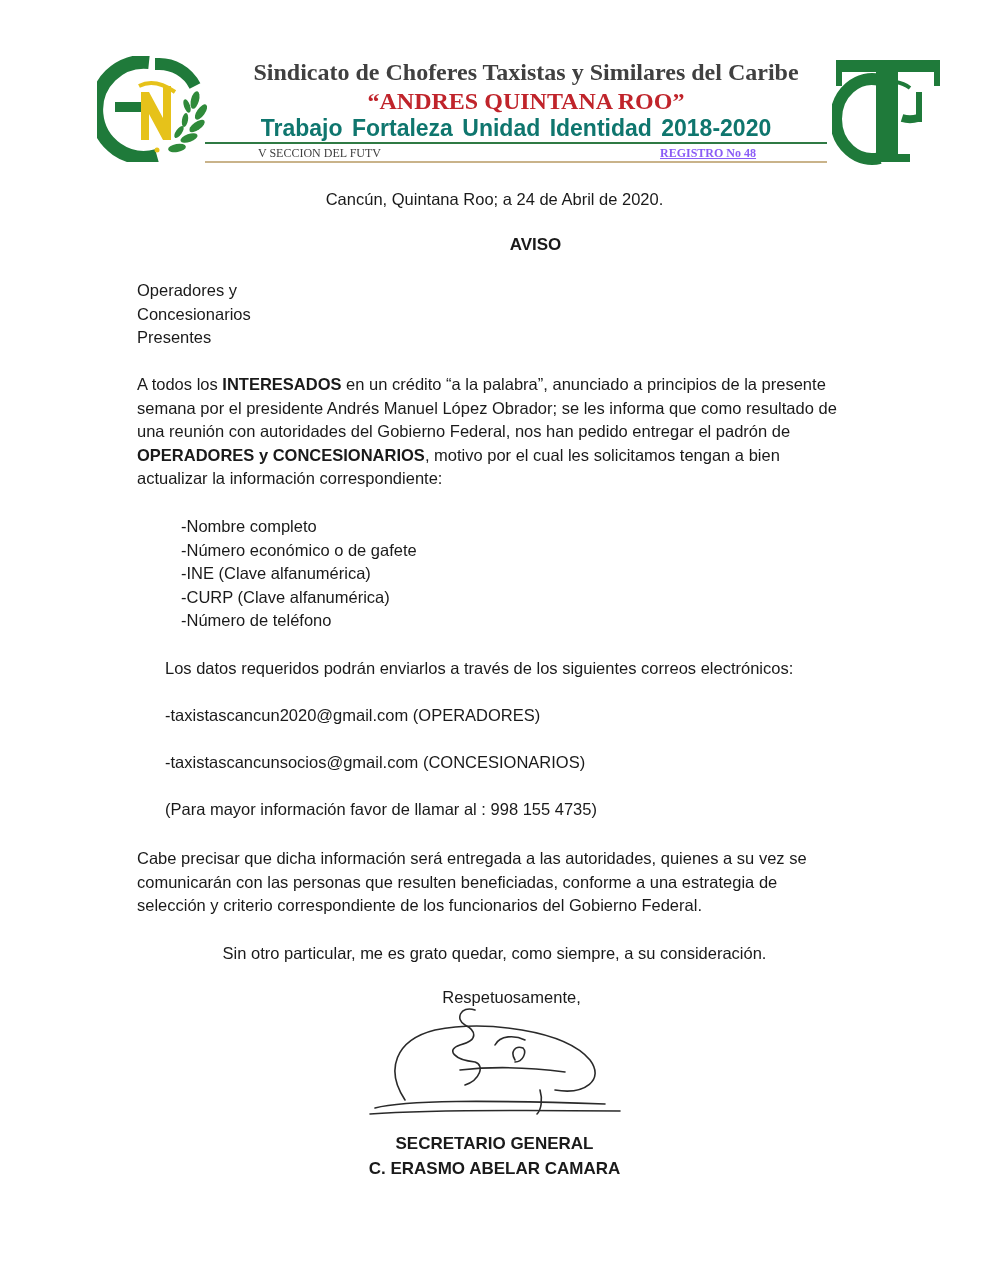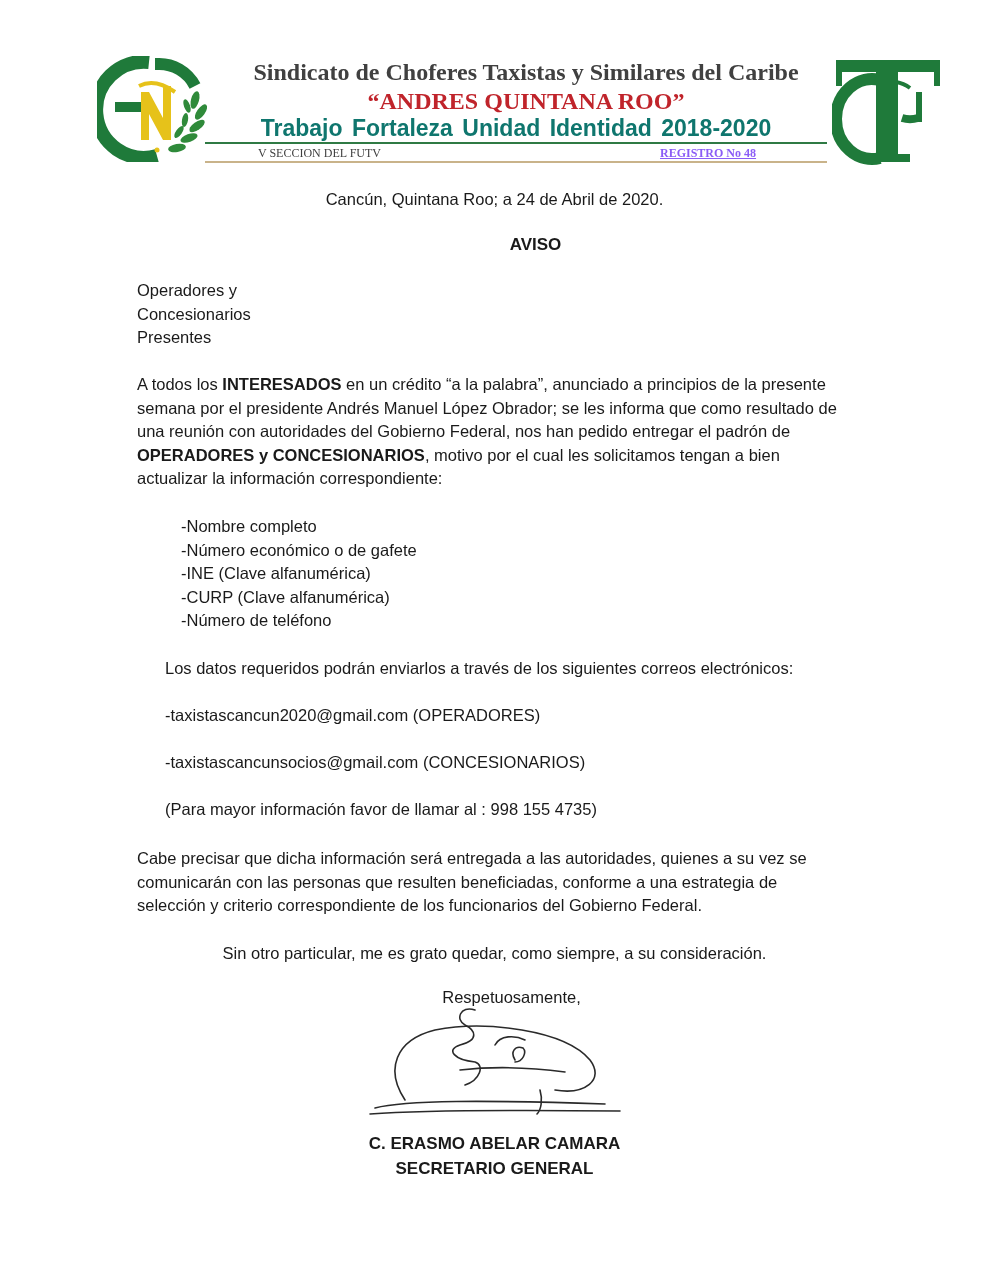--- a/index.html
+++ b/index.html
@@ -117,15 +117,15 @@
       <path d="M130 45 C135 35 150 35 160 40 M150 60 C145 52 150 45 158 48 C162 52 158 62 150 62"></path>
       <path d="M95 70 C130 66 170 68 200 72"></path>
       <path d="M10 108 C40 100 120 100 240 104"></path>
       <path d="M5 114 C60 110 160 110 255 111"></path>
       <path d="M175 90 C178 100 176 110 172 114"></path>
     </g>
   </svg>
 </div>
 
 <div class="abs txt signame">
+  <div>SECRETARIO GENERAL</div>
   <div>C. ERASMO ABELAR CAMARA</div>
-  <div>SECRETARIO GENERAL</div>
 </div>
 
 </body></html>

